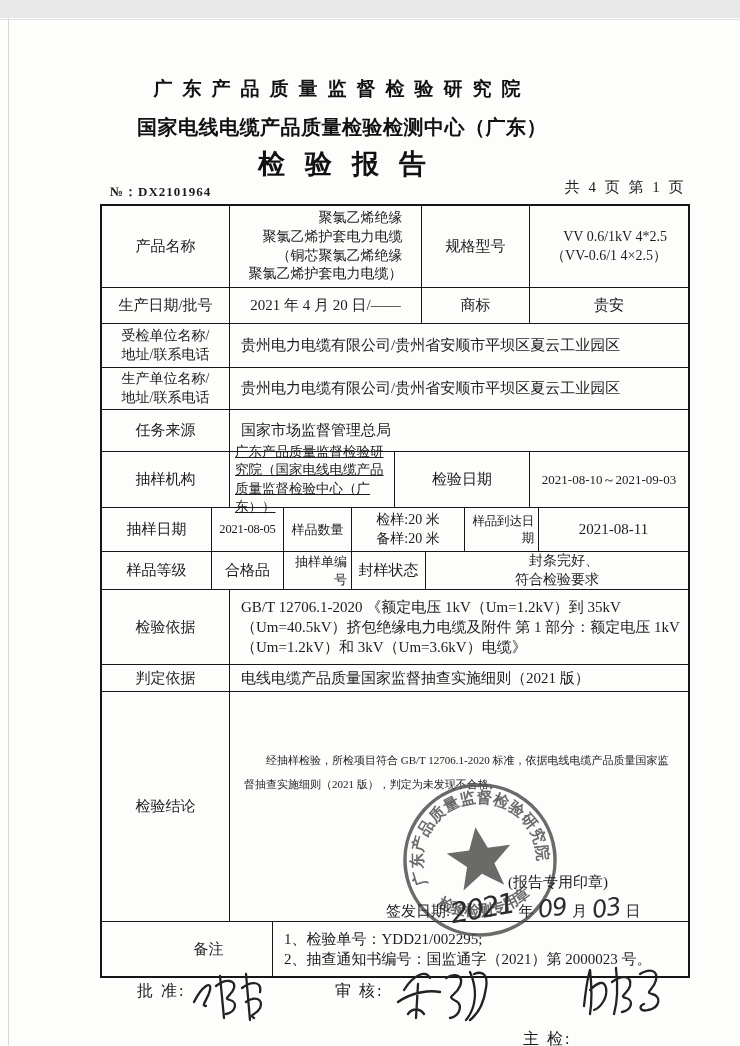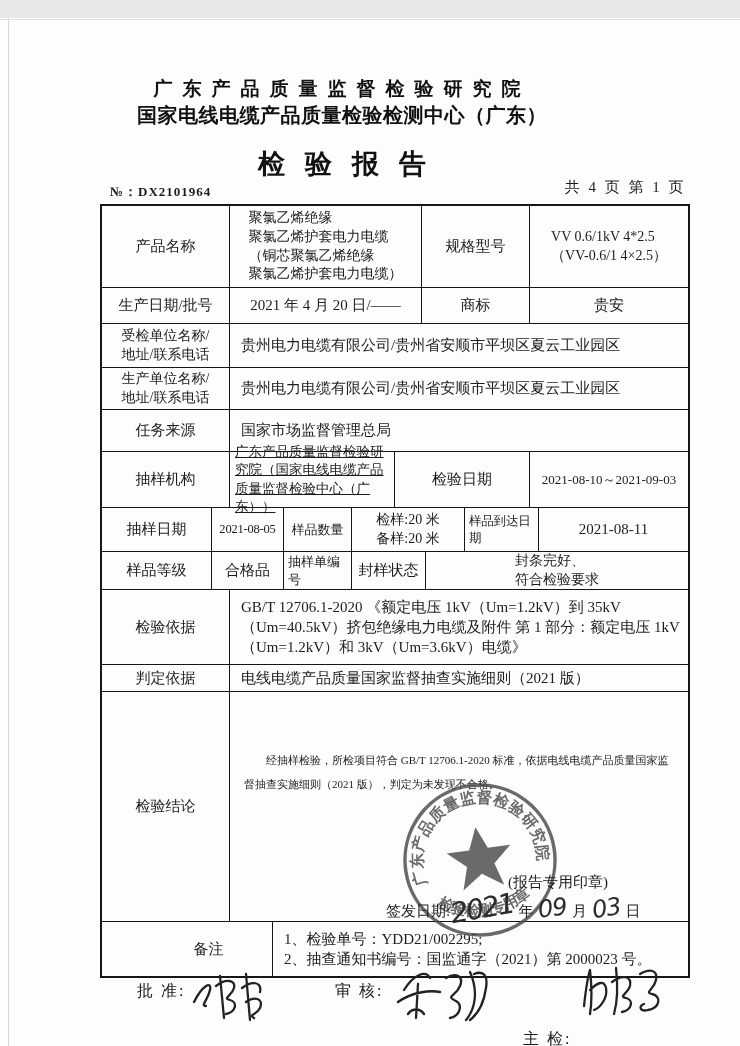--- a/index.html
+++ b/index.html
@@ -10,33 +10,33 @@
     font-family:"Liberation Serif","DejaVu Serif",serif;
     color:#1c1c1c;
   }
   
   .edge-v{position:absolute;left:8px;top:0;width:1px;height:100%;background:#c6c6c6;opacity:.7;}
   .edge-h{position:absolute;left:0;top:1px;width:100%;height:1px;background:#d9d9d9;opacity:.8;}
 
   
   .org1{position:absolute;top:58px;left:342px;transform:translateX(-50%);
     font-size:19px;font-weight:bold;letter-spacing:10px;white-space:nowrap;color:#111;}
-  .org2{position:absolute;top:84px;left:342px;transform:translateX(-50%);
+  .org2{position:absolute;top:96px;left:342px;transform:translateX(-50%);
     font-size:20px;font-weight:bold;letter-spacing:.5px;white-space:nowrap;color:#111;}
   .rpt-title{position:absolute;top:128px;left:352px;transform:translateX(-50%);
     font-size:27px;font-weight:bold;letter-spacing:20px;white-space:nowrap;color:#111;}
   .no-line{position:absolute;top:165px;left:110px;font-size:13px;letter-spacing:1px;font-weight:bold;}
   .pagination{position:absolute;top:160px;right:54px;font-size:15px;letter-spacing:2.5px;white-space:nowrap;}
 
   
   .tbl{position:absolute;left:100px;top:186px;width:590px;border:2px solid #161616;box-sizing:border-box;background:transparent;}
   .row{display:flex;border-bottom:1px solid #161616;box-sizing:border-box;}
   .row:last-child{border-bottom:none;padding-left:43px;}
   .cell{box-sizing:border-box;display:flex;align-items:center;justify-content:center;
-    text-align:left;font-size:15px;line-height:1.35;padding:2px 4px;white-space:pre-line;}
+    text-align:right;font-size:15px;line-height:1.35;padding:2px 4px;white-space:pre-line;}
   .cell:not(:last-child){border-right:1px solid #161616;}
   .flex1{flex:1;}
   .vl{justify-content:flex-start;text-align:left;padding-left:11px;padding-right:8px;}
   .f14{font-size:14px;}
   .f13{font-size:13px;}
   .f12{font-size:12.5px;letter-spacing:-0.2px;}
   .sm-org{font-size:13.5px;text-align:left;justify-content:flex-start;padding:2px 5px;text-decoration:underline;}
 
   
   .concl{display:block;position:relative;padding:0;text-align:left;overflow:visible;}

